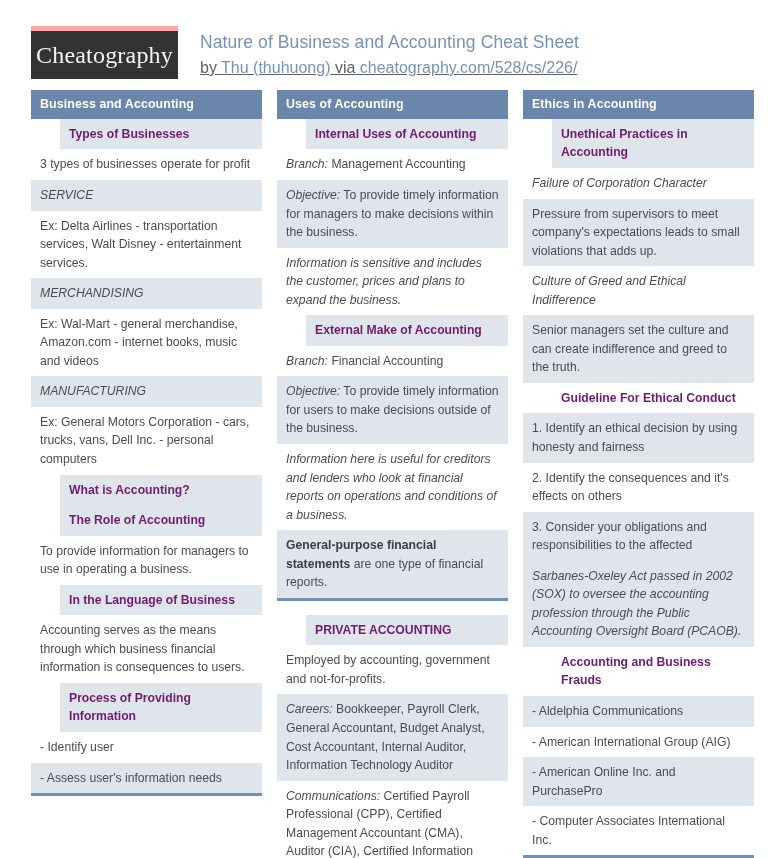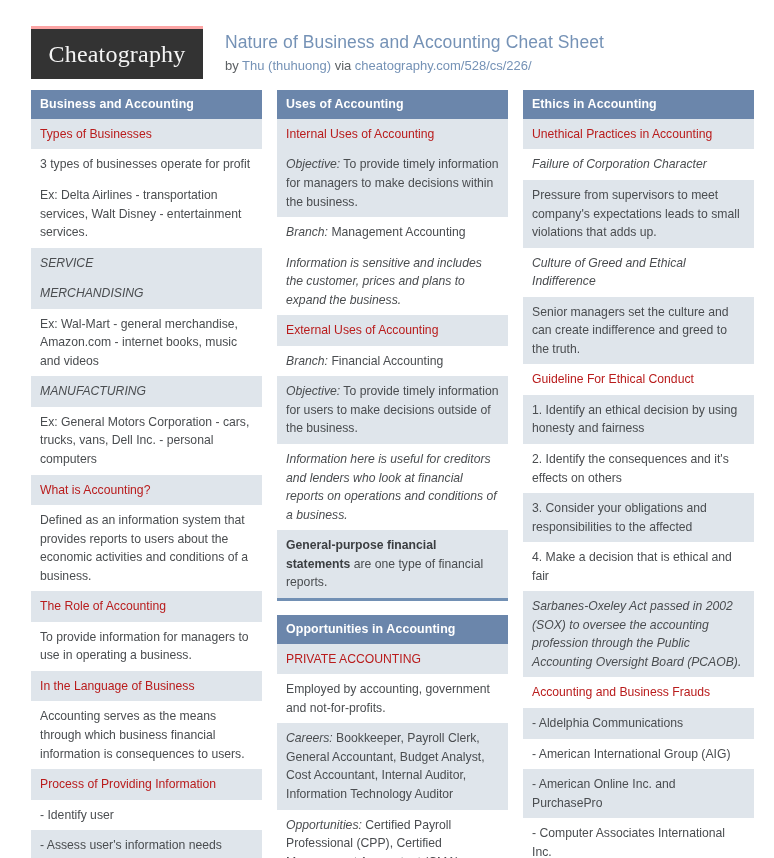--- a/index.html
+++ b/index.html
@@ -18,24 +18,24 @@
   }
 
   
   .page-header {
     display: flex;
     align-items: flex-start;
     padding: 26px 0 0 31px;
     height: 90px;
   }
   .logo-box {
-    width: 172px;
+    width: 147px;
     height: 53px;
     background: #333333;
-    border-top: 3px solid #fca5a5;
+    border-top: 5px solid #fca5a5;
     display: flex;
     align-items: center;
     justify-content: center;
     flex: 0 0 auto;
   }
   .logo-text {
     font-family: "Liberation Serif", serif;
     color: #f4f4f4;
     font-size: 24px;
     letter-spacing: 0.2px;
@@ -48,23 +48,24 @@
   .sheet-title {
     font-size: 17.5px;
     color: #7592b6;
     font-weight: normal;
     line-height: 1.25;
     margin: 0 0 4px 0;
     letter-spacing: 0.1px;
     text-align: center;
   }
   .byline {
-    font-size: 13px;
+    font-size: 16px;
     color: #5d6164;
     line-height: 1.3;
+    text-decoration: underline;
   }
   .byline .lnk { color: #7592b6; text-decoration: none; }
 
   
   .columns {
     display: flex;
     padding: 0 0 0 31px;
     gap: 15px;
     align-items: flex-start;
   }
@@ -86,22 +87,23 @@
   }
   .row {
     font-size: 12.2px;
     line-height: 1.52;
     padding: 6px 9px 6px 9px;
     color: #4a4d50;
   }
   .row.shade { background: #dfe5eb; }
   .row.plain { background: #ffffff; }
   .row.sub {
-    font-weight: normal;
-    color: #b91c1c;
+    font-weight: bold;
+    color: #701a75;
+    margin-left: 29px;
   }
   .row.ital { font-style: italic; }
   .row em { font-style: italic; }
   .row strong { font-weight: bold; color: #3b3e41; }
 </style>
 </head>
 <body>
 
 <div class="page-header">
   <div class="logo-box">
@@ -114,71 +116,68 @@
     </div>
   </div>
 </div>
 
 <div class="columns" id="columns-root">
     <div class="column">
       <div class="card">
         <div class="card-header">Business and Accounting</div>
         <div class="row shade sub">Types of Businesses</div>
         <div class="row plain">3 types of businesses operate for profit</div>
+        <div class="row shade ital">SERVICE</div>
         <div class="row plain">Ex: Delta Airlines - transportation services, Walt Disney - entertainment services.</div>
-        <div class="row shade ital">SERVICE</div>
         <div class="row shade ital">MERCHANDISING</div>
         <div class="row plain">Ex: Wal-Mart - general merchandise, Amazon.com - internet books, music and videos</div>
         <div class="row shade ital">MANUFACTURING</div>
         <div class="row plain">Ex: General Motors Corporation - cars, trucks, vans, Dell Inc. - personal computers</div>
         <div class="row shade sub">What is Accounting?</div>
-        <div class="row plain">Defined as an information system that provides reports to users about the economic activities and conditions of a business.</div>
         <div class="row shade sub">The Role of Accounting</div>
         <div class="row plain">To provide information for managers to use in operating a business.</div>
         <div class="row shade sub">In the Language of Business</div>
         <div class="row plain">Accounting serves as the means through which business financial information is consequences to users.</div>
         <div class="row shade sub">Process of Providing Information</div>
         <div class="row plain">- Identify user</div>
         <div class="row shade">- Assess user's information needs</div>
       </div>
     </div>
     <div class="column">
       <div class="card">
         <div class="card-header">Uses of Accounting</div>
         <div class="row shade sub">Internal Uses of Accounting</div>
+        <div class="row plain"><em>Branch:</em><span> Management Accounting</span></div>
         <div class="row shade"><em>Objective:</em><span> To provide timely information for managers to make decisions within the business.</span></div>
-        <div class="row plain"><em>Branch:</em><span> Management Accounting</span></div>
         <div class="row plain ital">Information is sensitive and includes the customer, prices and plans to expand the business.</div>
-        <div class="row shade sub">External Uses of Accounting</div>
+        <div class="row shade sub">External Make of Accounting</div>
         <div class="row plain"><em>Branch:</em><span> Financial Accounting</span></div>
         <div class="row shade"><em>Objective:</em><span> To provide timely information for users to make decisions outside of the business.</span></div>
         <div class="row plain ital">Information here is useful for creditors and lenders who look at financial reports on operations and conditions of a business.</div>
         <div class="row shade"><strong>General-purpose financial statements</strong><span> are one type of financial reports.</span></div>
       </div>
       <div class="card">
-        <div class="card-header">Opportunities in Accounting</div>
         <div class="row shade sub">PRIVATE ACCOUNTING</div>
         <div class="row plain">Employed by accounting, government and not-for-profits.</div>
         <div class="row shade"><em>Careers:</em><span> Bookkeeper, Payroll Clerk, General Accountant, Budget Analyst, Cost Accountant, Internal Auditor, Information Technology Auditor</span></div>
-        <div class="row plain"><em>Opportunities:</em><span> Certified Payroll Professional (CPP), Certified Management Accountant (CMA), Auditor (CIA), Certified Information System Auditor (CISA)</span></div>
+        <div class="row plain"><em>Communications:</em><span> Certified Payroll Professional (CPP), Certified Management Accountant (CMA), Auditor (CIA), Certified Information System Auditor (CISA)</span></div>
       </div>
     </div>
     <div class="column">
       <div class="card">
         <div class="card-header">Ethics in Accounting</div>
         <div class="row shade sub">Unethical Practices in Accounting</div>
         <div class="row plain ital">Failure of Corporation Character</div>
         <div class="row shade">Pressure from supervisors to meet company's expectations leads to small violations that adds up.</div>
         <div class="row plain ital">Culture of Greed and Ethical Indifference</div>
         <div class="row shade">Senior managers set the culture and can create indifference and greed to the truth.</div>
         <div class="row plain sub">Guideline For Ethical Conduct</div>
         <div class="row shade">1. Identify an ethical decision by using honesty and fairness</div>
         <div class="row plain">2. Identify the consequences and it's effects on others</div>
         <div class="row shade">3. Consider your obligations and responsibilities to the affected</div>
-        <div class="row plain">4. Make a decision that is ethical and fair</div>
         <div class="row shade ital">Sarbanes-Oxeley Act passed in 2002 (SOX) to oversee the accounting profession through the Public Accounting Oversight Board (PCAOB).</div>
         <div class="row plain sub">Accounting and Business Frauds</div>
         <div class="row shade">- Aldelphia Communications</div>
         <div class="row plain">- American International Group (AIG)</div>
         <div class="row shade">- American Online Inc. and PurchasePro</div>
         <div class="row plain">- Computer Associates International Inc.</div>
       </div>
     </div>
   </div>
 

